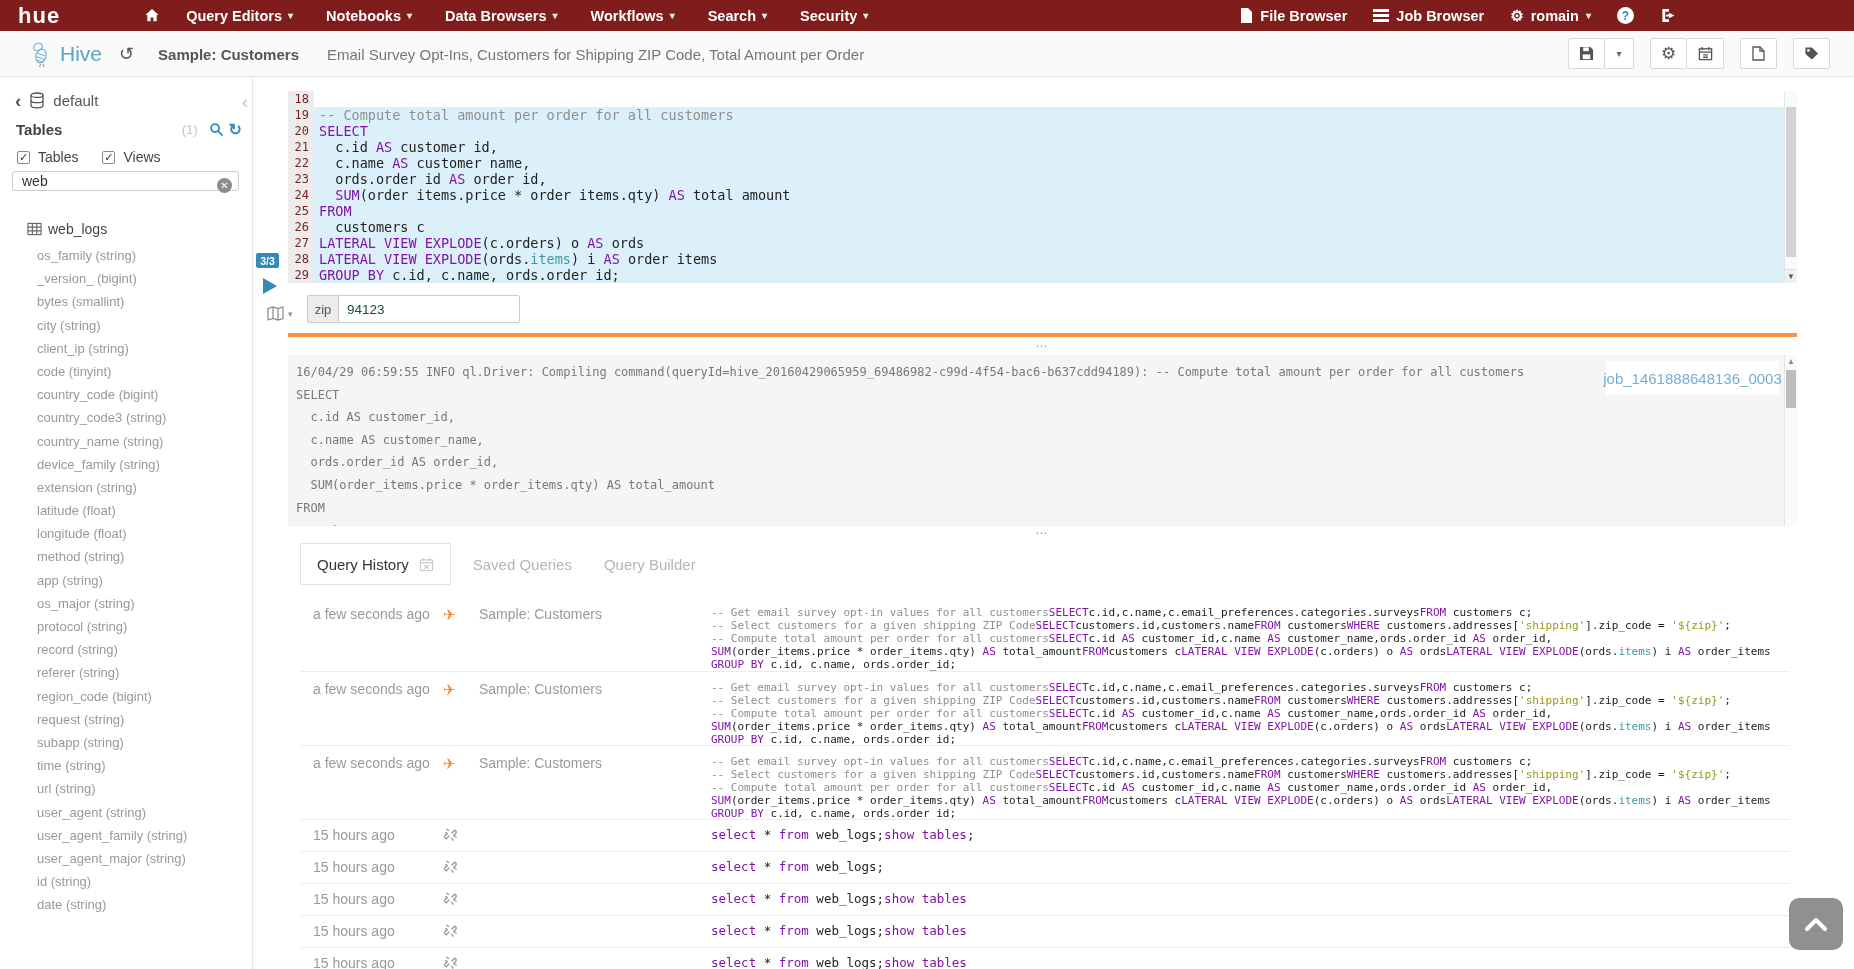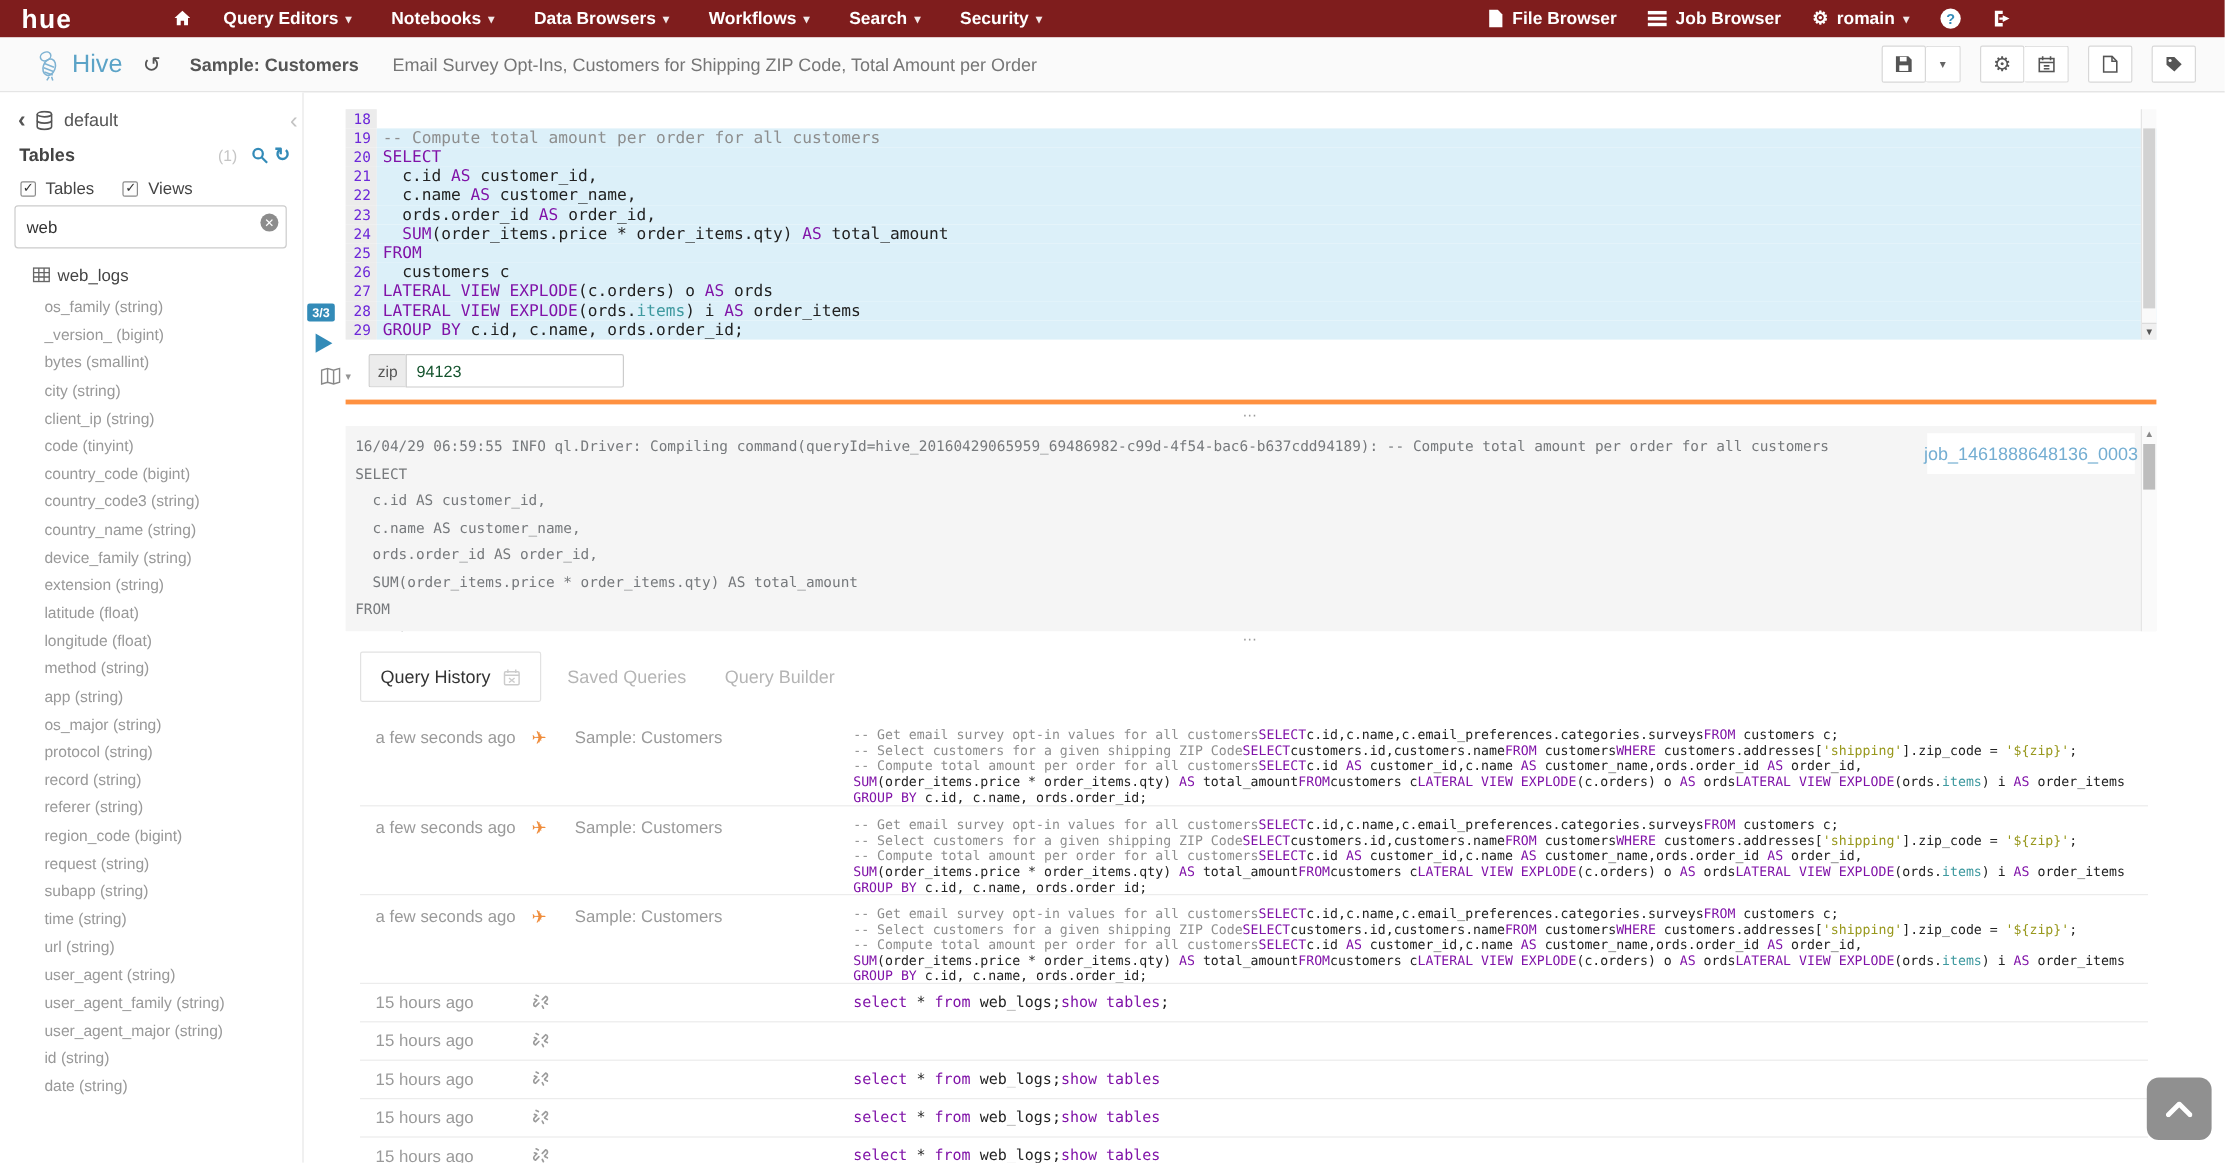--- a/index.html
+++ b/index.html
@@ -40,36 +40,36 @@
   .collapse-chev { position:absolute; right:4px; top:14px; color:#c3c3c3; font-size:19px; }
   .tables-header { position:absolute; left:16px; right:10px; top:44px; display:flex; align-items:center; }
   .tables-title { font-size:15px; font-weight:bold; color:#444; flex:1; }
   .tables-count { color:#c5c5c5; font-size:13px; margin-right:6px; }
   .hdr-icon { margin-left:5px; color:#338bb8; }
   .refresh-glyph { font-size:16px; font-weight:bold; color:#338bb8; line-height:1; }
   .filters { position:absolute; left:17px; top:72px; display:flex; gap:24px; font-size:14px; color:#444; }
   .cb-wrap { display:flex; align-items:center; gap:8px; }
   .cb { width:13px; height:13px; border:1px solid #8a8a8a; border-radius:2px; background:#fdfdfd; display:flex; align-items:center; justify-content:center; font-size:11px; color:#333; line-height:1; }
   .search-box { position:absolute; left:12px; right:13px; top:94px; }
-  .search-box input { width:100%; height:36px; border:1px solid #ccc; border-radius:3px; padding:0 28px 0 9px; font-size:14px; color:#333; font-family:"Liberation Sans",sans-serif; outline:none; }
+  .search-box input { width:100%; height:20px; border:1px solid #ccc; border-radius:3px; padding:0 28px 0 9px; font-size:14px; color:#333; font-family:"Liberation Sans",sans-serif; outline:none; }
   .clear-btn { position:absolute; right:7px; top:7px; width:15px; height:15px; border-radius:50%; background:#8c8c8c; color:#fff; font-size:10px; display:flex; align-items:center; justify-content:center; cursor:pointer; }
   .table-row { position:absolute; left:27px; top:144px; display:flex; align-items:center; gap:6px; font-size:14px; color:#444; cursor:pointer; }
   #columns-list { position:absolute; left:37px; top:167px; right:0; }
   .col-item { height:23.2px; line-height:23.2px; font-size:13px; color:#999; white-space:nowrap; cursor:pointer; }
 
   
   .main { position:absolute; left:254px; top:77px; right:0; bottom:0; }
   .result-badge { position:absolute; left:2px; top:176px; width:23px; height:15px; background:#338bb8; color:#fff; font-size:10.5px; font-weight:bold; border-radius:2px; display:flex; align-items:center; justify-content:center; }
   .play-btn { position:absolute; left:9px; top:201px; width:0; height:0; border-left:14px solid #338bb8; border-top:8px solid transparent; border-bottom:8px solid transparent; cursor:pointer; }
   .map-btn { position:absolute; left:13px; top:229px; display:flex; align-items:center; gap:4px; color:#888; cursor:pointer; }
   .map-btn .caret { color:#888; font-size:9px; }
 
   .editor { position:absolute; left:34px; top:14px; width:1509px; height:192px; background:#fff; }
   .code-line { display:flex; height:16px; }
-  .gutter-cell { width:26px; flex:none; background:#ececec; color:#6d28d9; font:12px "DejaVu Sans Mono",monospace; line-height:16px; text-align:right; padding-right:5px; }
+  .gutter-cell { width:26px; flex:none; background:#ececec; color:#7f1d1d; font:12px "DejaVu Sans Mono",monospace; line-height:16px; text-align:right; padding-right:5px; }
   .code-cell { flex:1; font:13.5px "DejaVu Sans Mono",monospace; line-height:16px; padding-left:5px; white-space:pre; overflow:hidden; }
   .code-line.hl .code-cell { background:#dcf0f9; }
   .tok-kw { color:#8013a8; }
   .tok-plain { color:#222; }
   .tok-comment { color:#8e8e8e; }
   .tok-str { color:#98981c; }
   .tok-fn { color:#3e999f; }
   .ed-scrollbar { position:absolute; right:0; top:0; bottom:0; width:13px; background:#fafafa; border-left:1px solid #e5e5e5; }
   .ed-thumb { position:absolute; left:1px; right:1px; top:16px; height:150px; background:#d2d2d2; }
   .ed-down { position:absolute; left:0; right:0; bottom:0; height:14px; background:#f0f0f0; border-top:1px solid #dcdcdc; color:#555; font-size:8px; text-align:center; line-height:14px; cursor:pointer; }
@@ -503,20 +503,23 @@
         <div class="h-row short">
           <span class="h-time">15 hours ago</span>
           <span class="h-icon">
   <svg width="15" height="15" viewBox="0 0 16 16" fill="none" stroke="#9b9b9b" stroke-width="1.5" stroke-linecap="round">
               <path d="M6.5 9.5l-3 3M3.5 12.5a2 2 0 0 1-1-3.4l2-2"></path>
               <path d="M9.5 6.5l3-3M12.5 3.5a2 2 0 0 1 1 3.4l-2 2"></path>
               <path d="M9.5 12l1 2M12 9.5l2 1M4 2.5l2 1M2.5 6l2 .8"></path>
             </svg>
 </span>
           <span class="h-name"></span>
+          <div class="h-sql">
+            <div class="sql-line"><span class="tok-kw">select</span><span class="tok-plain"> * </span><span class="tok-kw">from</span><span class="tok-plain"> web_logs;</span></div>
+          </div>
         </div>
         <div class="h-row short">
           <span class="h-time">15 hours ago</span>
           <span class="h-icon">
   <svg width="15" height="15" viewBox="0 0 16 16" fill="none" stroke="#9b9b9b" stroke-width="1.5" stroke-linecap="round">
               <path d="M6.5 9.5l-3 3M3.5 12.5a2 2 0 0 1-1-3.4l2-2"></path>
               <path d="M9.5 6.5l3-3M12.5 3.5a2 2 0 0 1 1 3.4l-2 2"></path>
               <path d="M9.5 12l1 2M12 9.5l2 1M4 2.5l2 1M2.5 6l2 .8"></path>
             </svg>
 </span>

